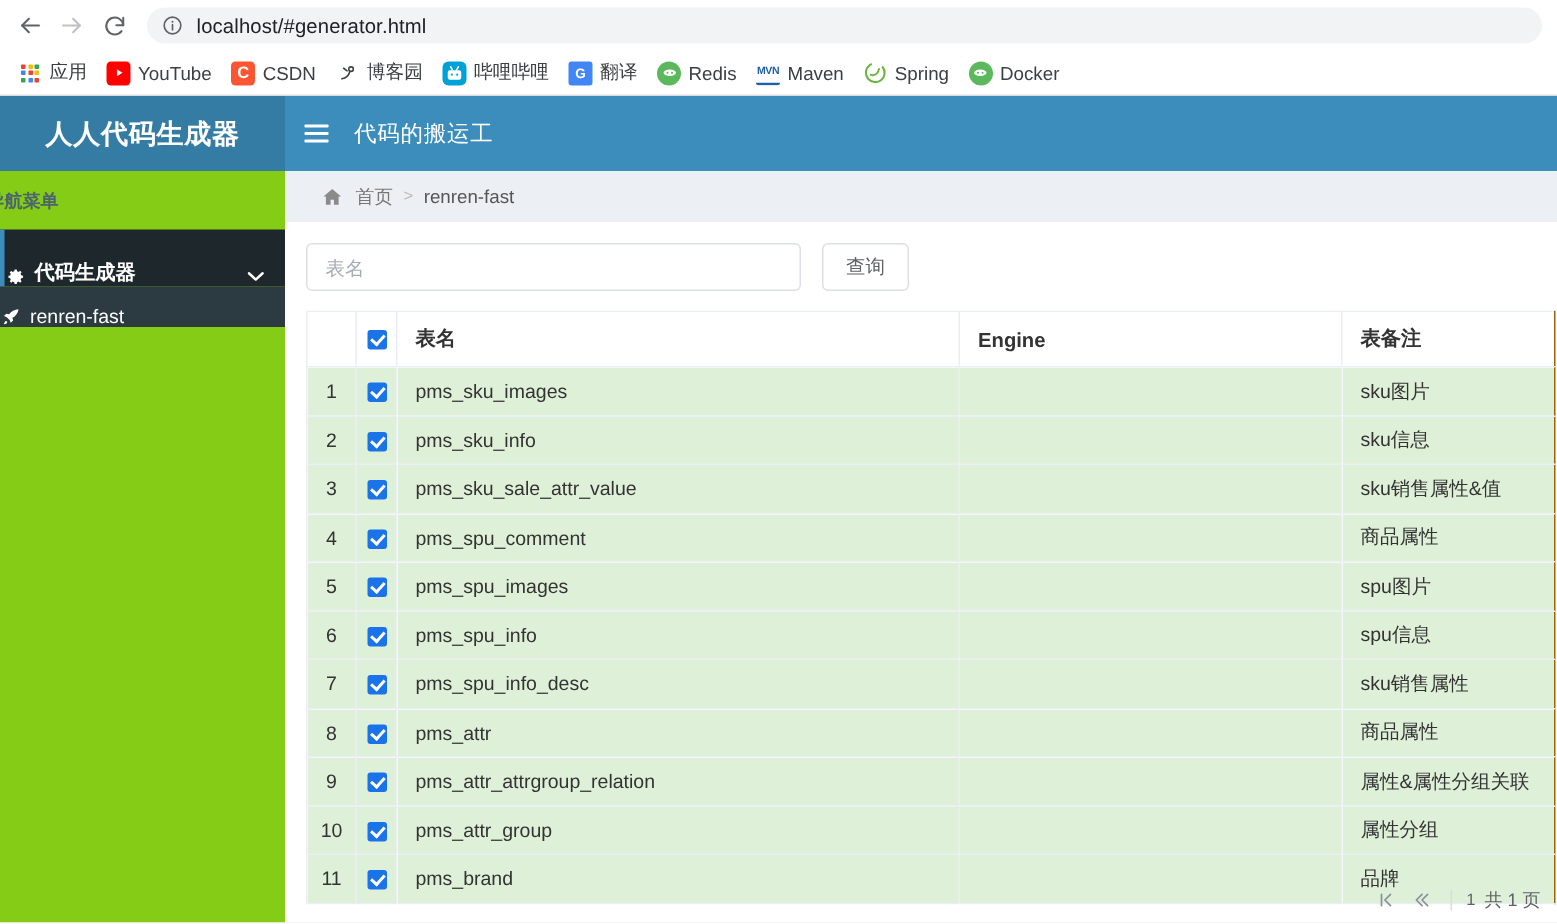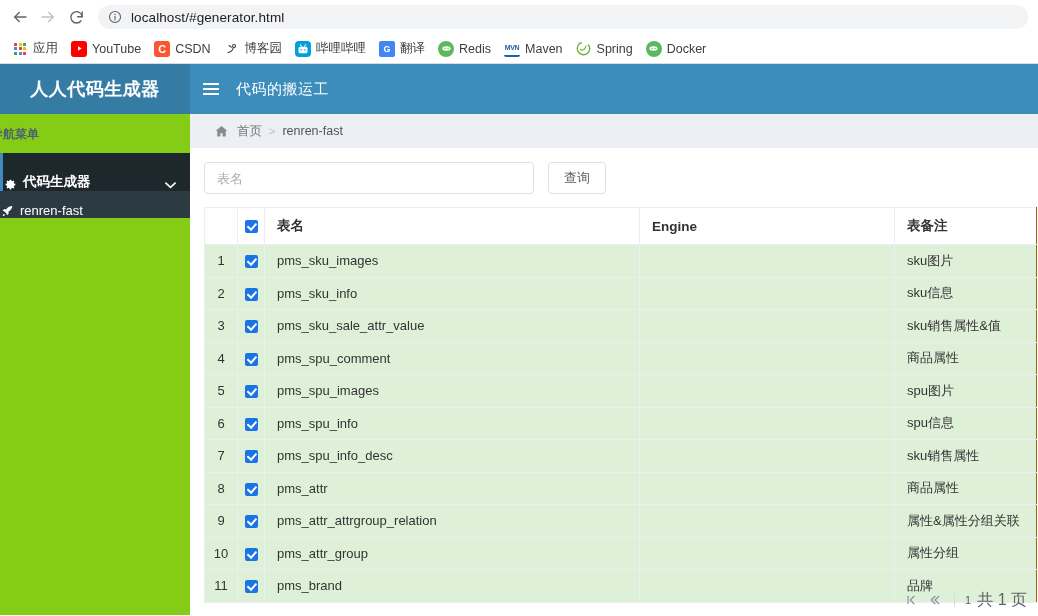--- a/index.html
+++ b/index.html
@@ -356,21 +356,21 @@
     width: 1px; height: 14px;
     background: #dcdcdc;
     margin: 0 7px;
   }
   #pagination .pg-num {
     font-size: 11px;
     color: #606266;
     padding: 0 3px;
   }
   #pagination .pg-total {
-    font-size: 16px;
+    font-size: 12px;
     color: #606266;
     padding: 0 3px;
     white-space: nowrap;
   }
 
   #watermark {
     position: absolute;
     right: 8px;
     bottom: 2px;
     font-size: 20px;

